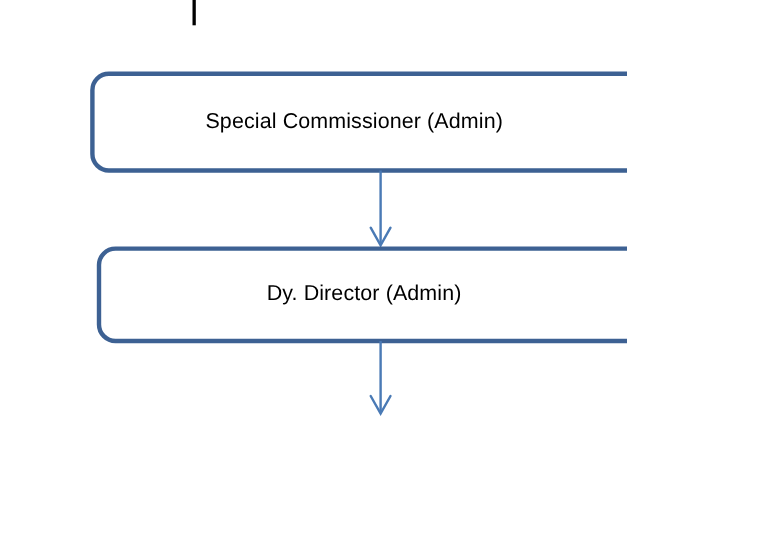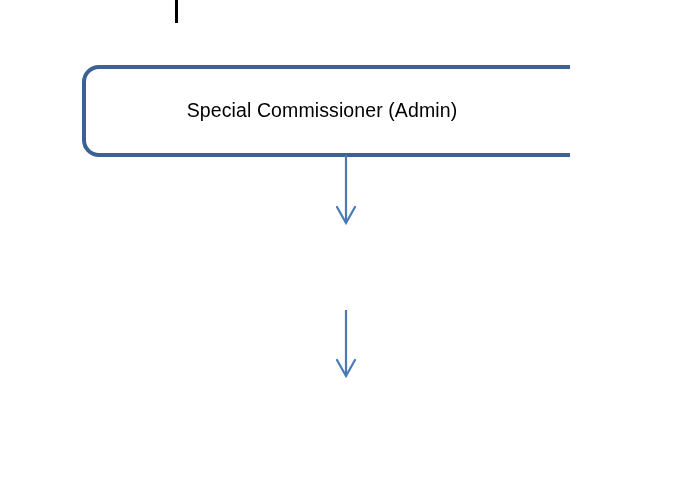--- a/index.html
+++ b/index.html
@@ -76,20 +76,23 @@
 
   <div class="node" id="node-1">
     <span class="node-label">Special Commissioner (Admin)</span>
   </div>
 
   <svg class="connector" id="arrow-1" viewBox="0 0 42 70">
     <line x1="21" y1="0" x2="21" y2="66" stroke="#4a7ab5" stroke-width="2.2"></line>
     <polyline points="12,52 21,68 30,52" fill="none" stroke="#4a7ab5" stroke-width="2.2" stroke-linecap="round" stroke-linejoin="miter"></polyline>
   </svg>
 
+  <div class="node" id="node-2">
+    <span class="node-label">Dy. Director (Admin)</span>
+  </div>
 
   <svg class="connector" id="arrow-2" viewBox="0 0 42 68">
     <line x1="21" y1="0" x2="21" y2="64" stroke="#4a7ab5" stroke-width="2.2"></line>
     <polyline points="12,50 21,66 30,50" fill="none" stroke="#4a7ab5" stroke-width="2.2" stroke-linecap="round" stroke-linejoin="miter"></polyline>
   </svg>
 
 
 </div>
 
 </body></html>

